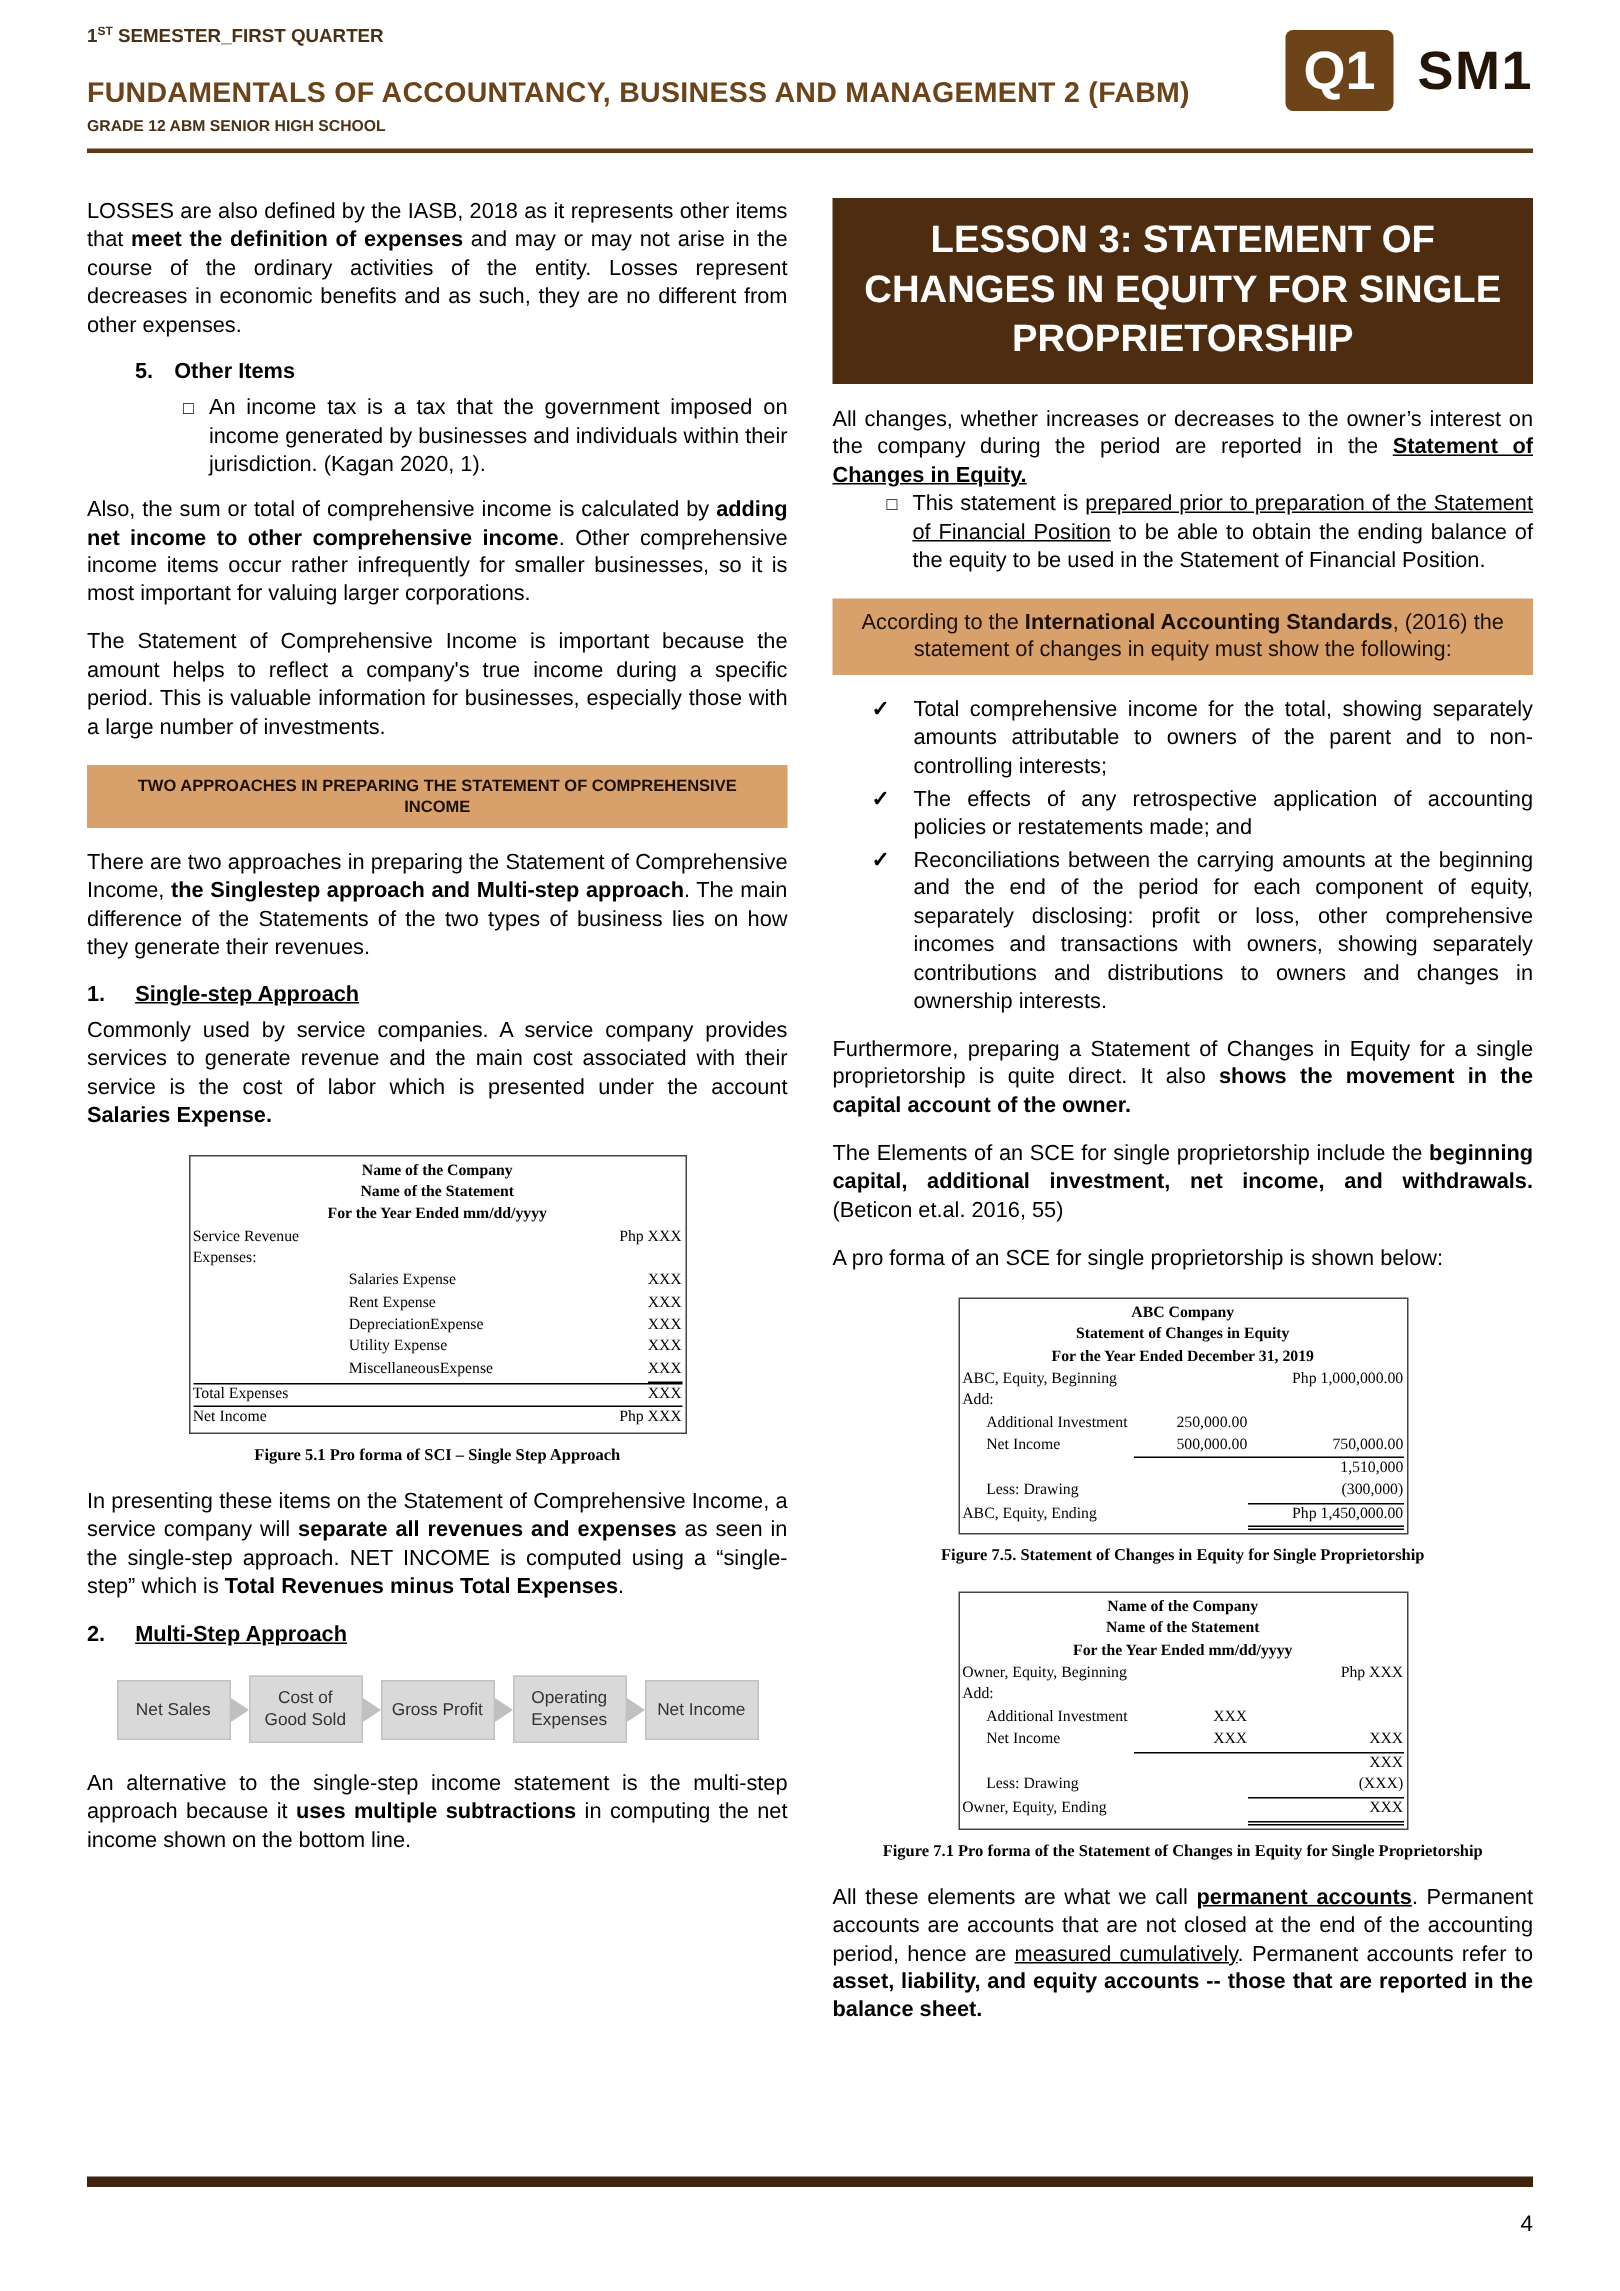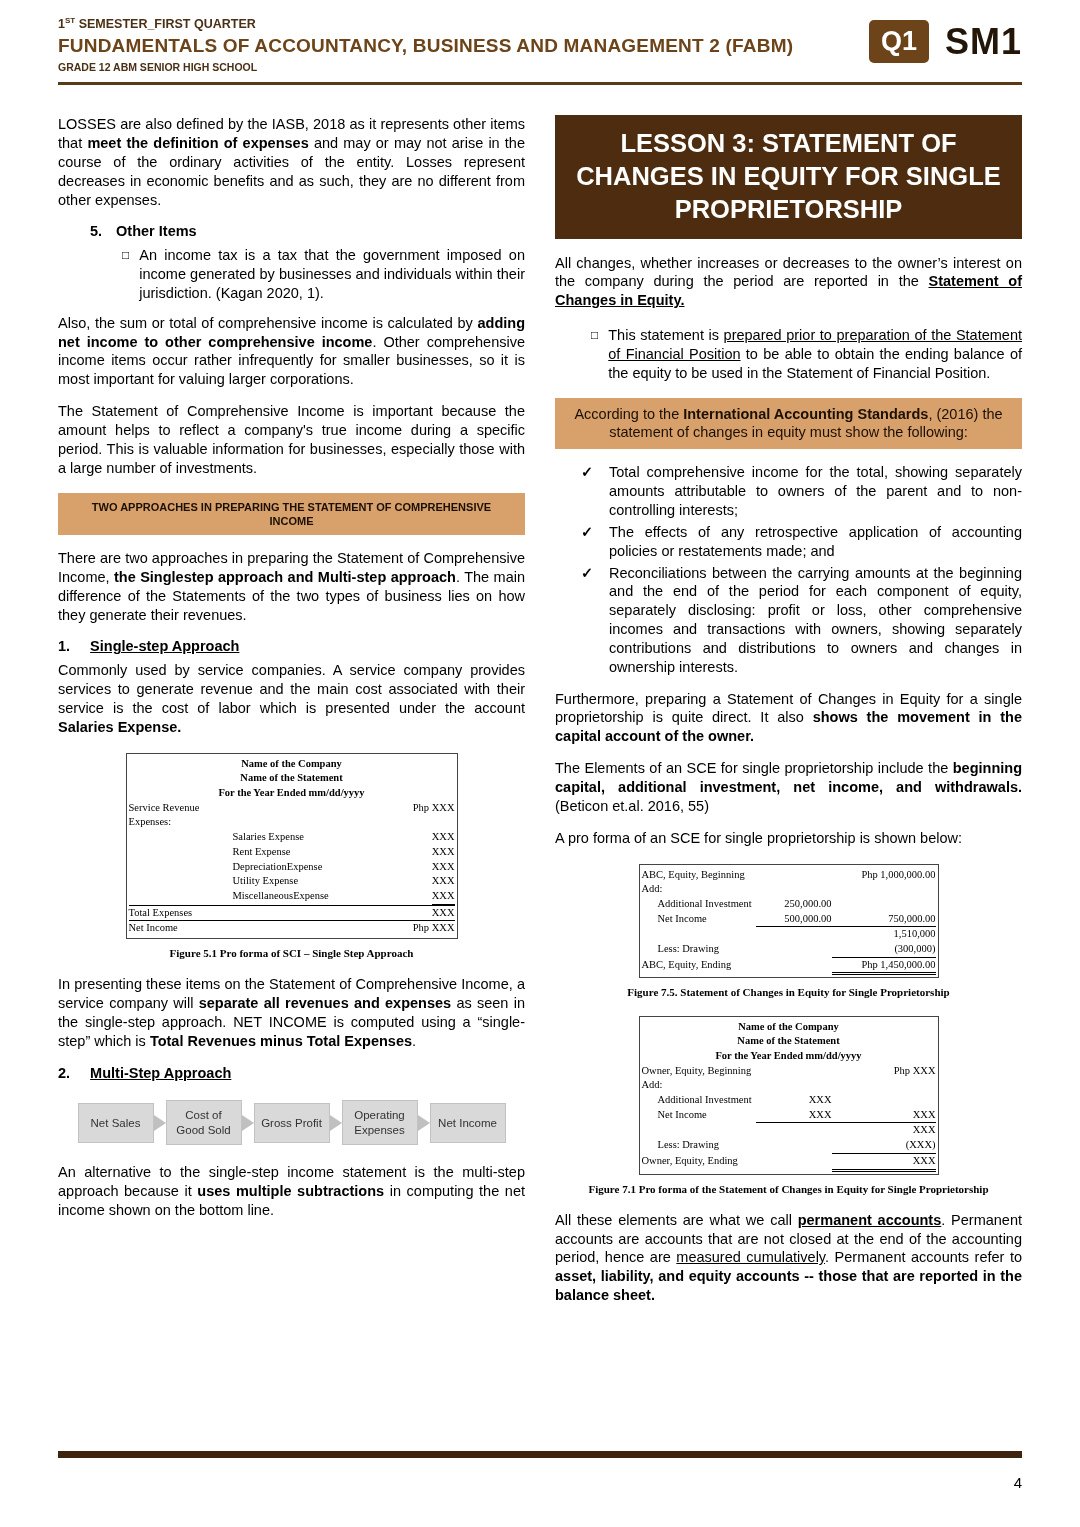--- a/index.html
+++ b/index.html
@@ -6,24 +6,24 @@
   html,body { background:#ffffff; }
   body {
     width:1080px; height:1527px; position:relative; overflow:hidden;
     font-family:"Liberation Sans", sans-serif; color:#000;
   }
 
   
   .hdr { display:flex; justify-content:space-between; align-items:flex-start; padding:16px 58px 0 58px; }
   .hdr-line1 { font-size:12.5px; font-weight:bold; color:#4a3015; }
   .hdr-line1 sup { font-size:8px; }
-  .hdr-title { font-size:19px; font-weight:bold; color:#6d4319; margin-top:4px; letter-spacing:.2px; }
+  .hdr-title { font-size:19px; font-weight:bold; color:#6d4319; margin-top:21px; letter-spacing:.2px; }
   .hdr-sub { font-size:10.5px; font-weight:bold; color:#4a3015; margin-top:4px; }
   .hdr-right { display:flex; align-items:center; gap:16px; padding-top:4px; }
-  .q1 { background:#6d4319; color:#fff; font-weight:bold; font-size:27px; padding:6px 12px; border-radius:5px; }
+  .q1 { background:#6d4319; color:#fff; font-weight:bold; font-size:36px; padding:6px 12px; border-radius:5px; }
   .sm1 { font-size:36px; font-weight:bold; color:#241509; letter-spacing:1px; }
   .hdr-rule { margin:9px 58px 0; border-top:3px solid #5d3a16; }
 
   
   .content { display:flex; gap:30px; padding:30px 58px 0; }
   .col { flex:1; min-width:0; font-size:14.5px; line-height:1.3; text-align:justify; }
   .para { margin-bottom:13px; }
   .b { font-weight:bold; }
   .u { text-decoration:underline; }
 
@@ -185,21 +185,21 @@
       <div class="flow-arrow"></div>
       <div class="flow-box">Net Income</div>
     </div>
 
     <p class="para"><span>An alternative to the single-step income statement is the multi-step approach because it </span><span class="b">uses multiple subtractions</span><span> in computing the net income shown on the bottom line.</span></p>
   </section>
 
   <section class="col">
     <div class="lesson-banner">LESSON 3: STATEMENT OF CHANGES IN EQUITY FOR SINGLE PROPRIETORSHIP</div>
 
-    <p class="para" style="margin-bottom:20px;"><span>All changes, whether increases or decreases to the owner’s interest on the company during the period are reported in the </span><span class="b u">Statement of Changes in Equity.</span></p>
+    <p class="para" style="margin-bottom:4px;"><span>All changes, whether increases or decreases to the owner’s interest on the company during the period are reported in the </span><span class="b u">Statement of Changes in Equity.</span></p>
 
     <div class="bullet bullet-r">
       <span class="bullet-icon">□</span>
       <span class="bullet-text"><span>This statement is </span><span class="u">prepared prior to preparation of the Statement of Financial Position</span><span> to be able to obtain the ending balance of the equity to be used in the Statement of Financial Position.</span></span>
     </div>
 
     <div class="banner"><span>According to the </span><span class="b">International Accounting Standards</span><span>, (2016) the statement of changes in equity must show the following:</span></div>
 
     <div class="checklist" style="margin-bottom:13px;">
       <div class="check-item">
@@ -215,20 +215,25 @@
         <span>Reconciliations between the carrying amounts at the beginning and the end of the period for each component of equity, separately disclosing: profit or loss, other comprehensive incomes and transactions with owners, showing separately contributions and distributions to owners and changes in ownership interests.</span>
       </div>
     </div>
 
     <p class="para"><span>Furthermore, preparing a Statement of Changes in Equity for a single proprietorship is quite direct. It also </span><span class="b">shows the movement in the capital account of the owner.</span></p>
     <p class="para"><span>The Elements of an SCE for single proprietorship include the </span><span class="b">beginning capital, additional investment, net income, and withdrawals.</span><span> (Beticon et.al. 2016, 55)</span></p>
     <p class="para"><span>A pro forma of an SCE for single proprietorship is shown below:</span></p>
 
     <figure class="fig">
       <div class="stmt stmt-sce">
+        <div class="stmt-head">
+          <div>ABC Company</div>
+          <div>Statement of Changes in Equity</div>
+          <div>For the Year Ended December 31, 2019</div>
+        </div>
         <div class="grow">
             <span class="lab">ABC, Equity, Beginning</span>
             <span class="mid"></span>
             <span class="rgt">Php 1,000,000.00</span>
           </div>
         <div class="grow">
             <span class="lab">Add:</span>
             <span class="mid"></span>
             <span class="rgt"></span>
           </div>

